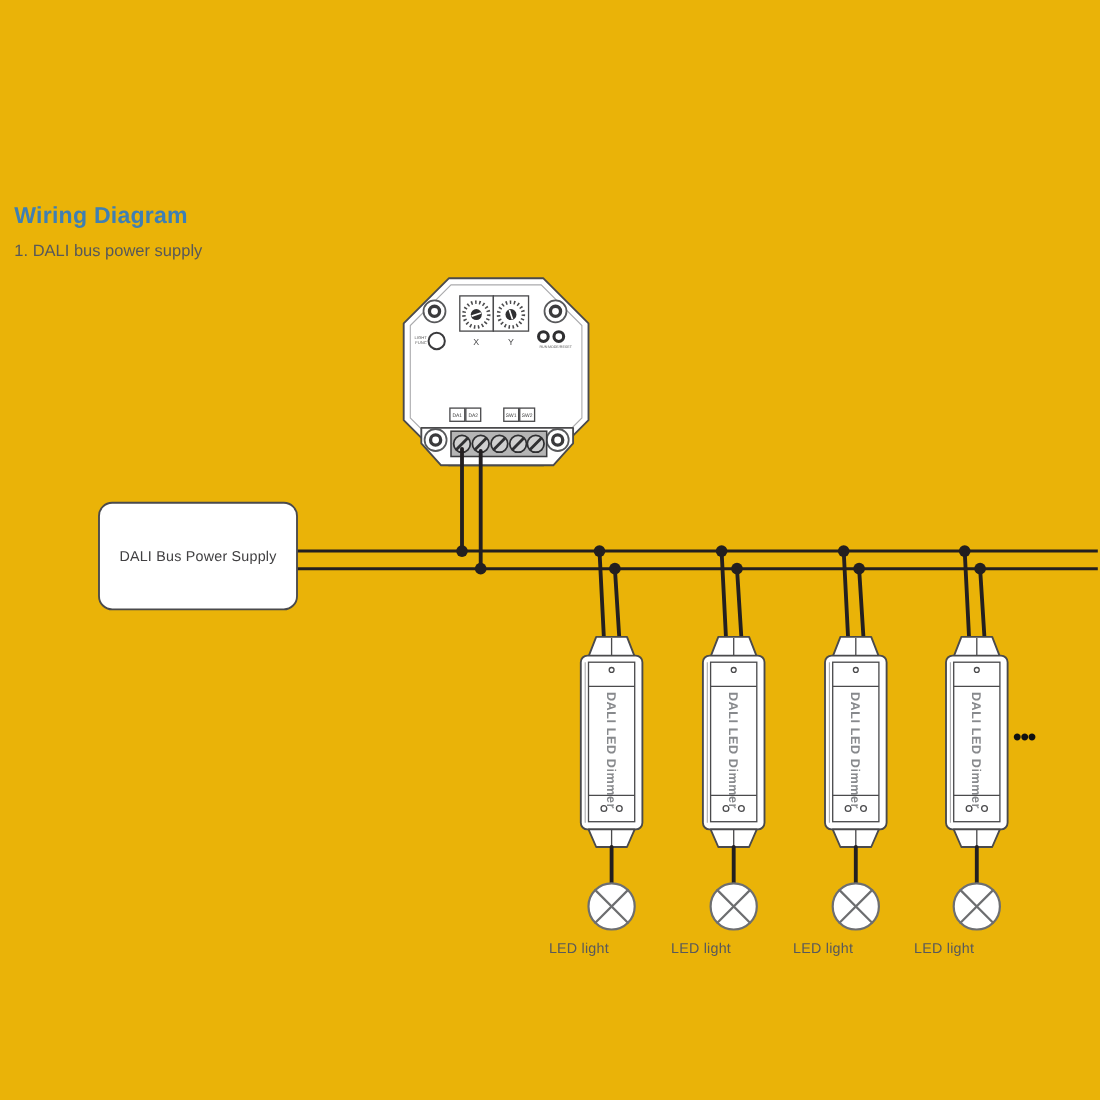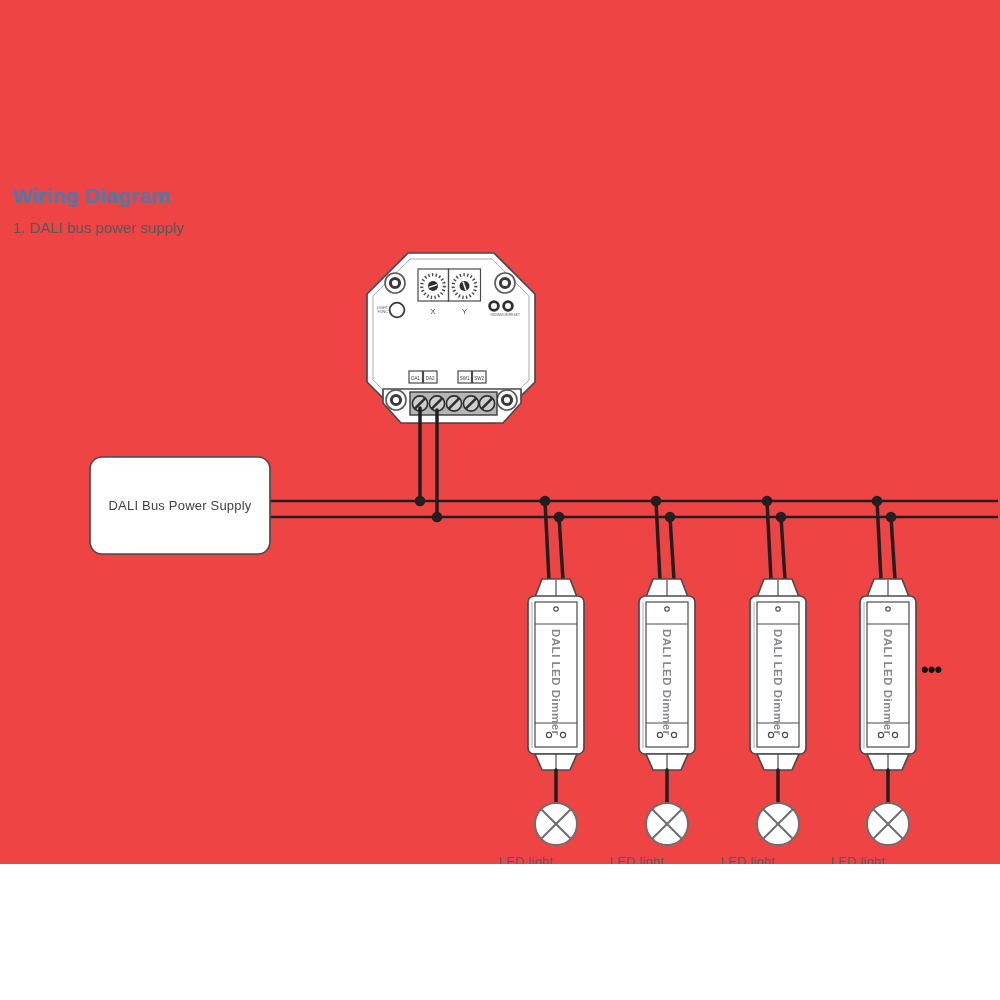--- a/index.html
+++ b/index.html
@@ -1,16 +1,16 @@
 <!DOCTYPE html>
 <html><head>
 <meta charset="utf-8">
 <style>
   html,body{margin:0;padding:0;background:#ffffff;}
-  .canvas{position:relative;width:1000px;height:864px;background:#ef4444;overflow:hidden;
+  .canvas{position:relative;width:1000px;height:1000px;background:#eab308;overflow:hidden;
           font-family:"Liberation Sans",sans-serif;}
   svg{position:absolute;left:0;top:0;}
   text{font-family:"Liberation Sans",sans-serif;fill:#58595B;}
   .title{font-size:21px;font-weight:bold;fill:#3E7FB4;letter-spacing:.2px;}
   .subtitle{font-size:15px;fill:#57585A;}
   .boxlabel{font-size:13px;fill:#414042;letter-spacing:.2px;}
   .ledlabel{font-size:13px;fill:#58595B;letter-spacing:.2px;}
   .dimlabel{font-size:11.5px;font-weight:600;fill:#87898C;letter-spacing:.5px;}
   .xy{font-size:8px;fill:#4A4A4C;}
   .tiny{font-size:3.8px;fill:#5a5a5a;}

